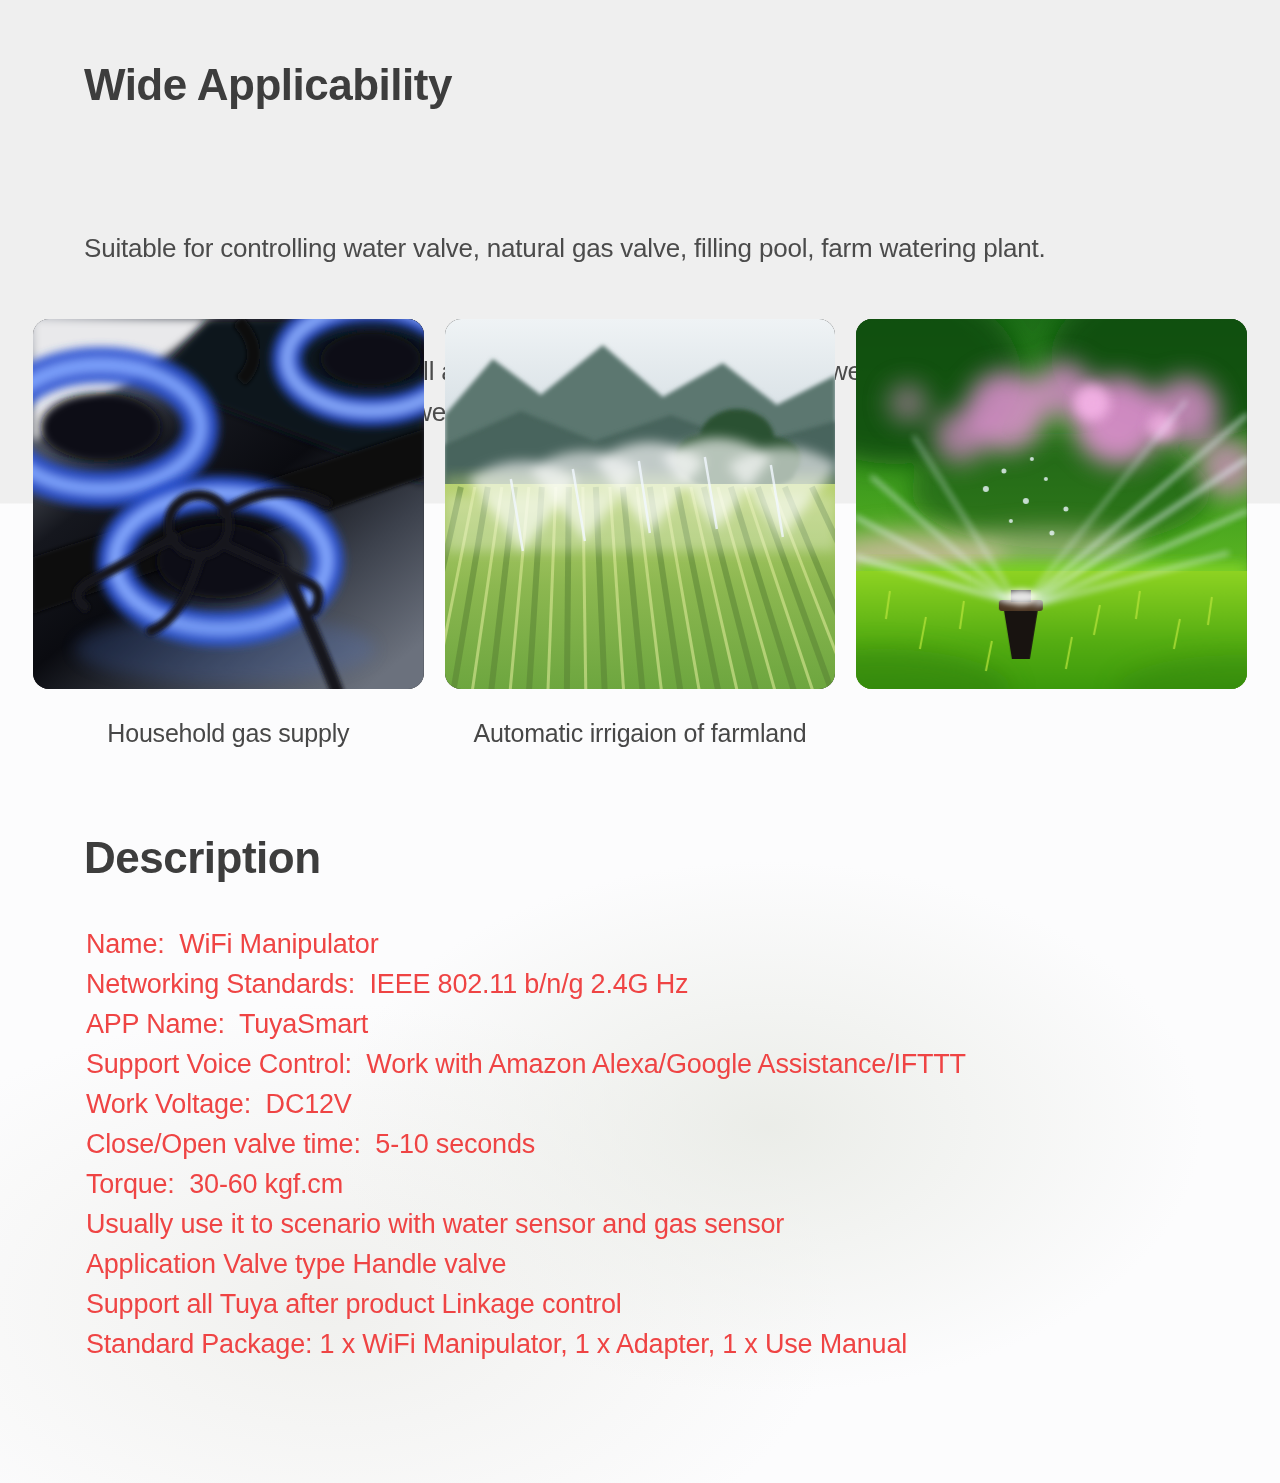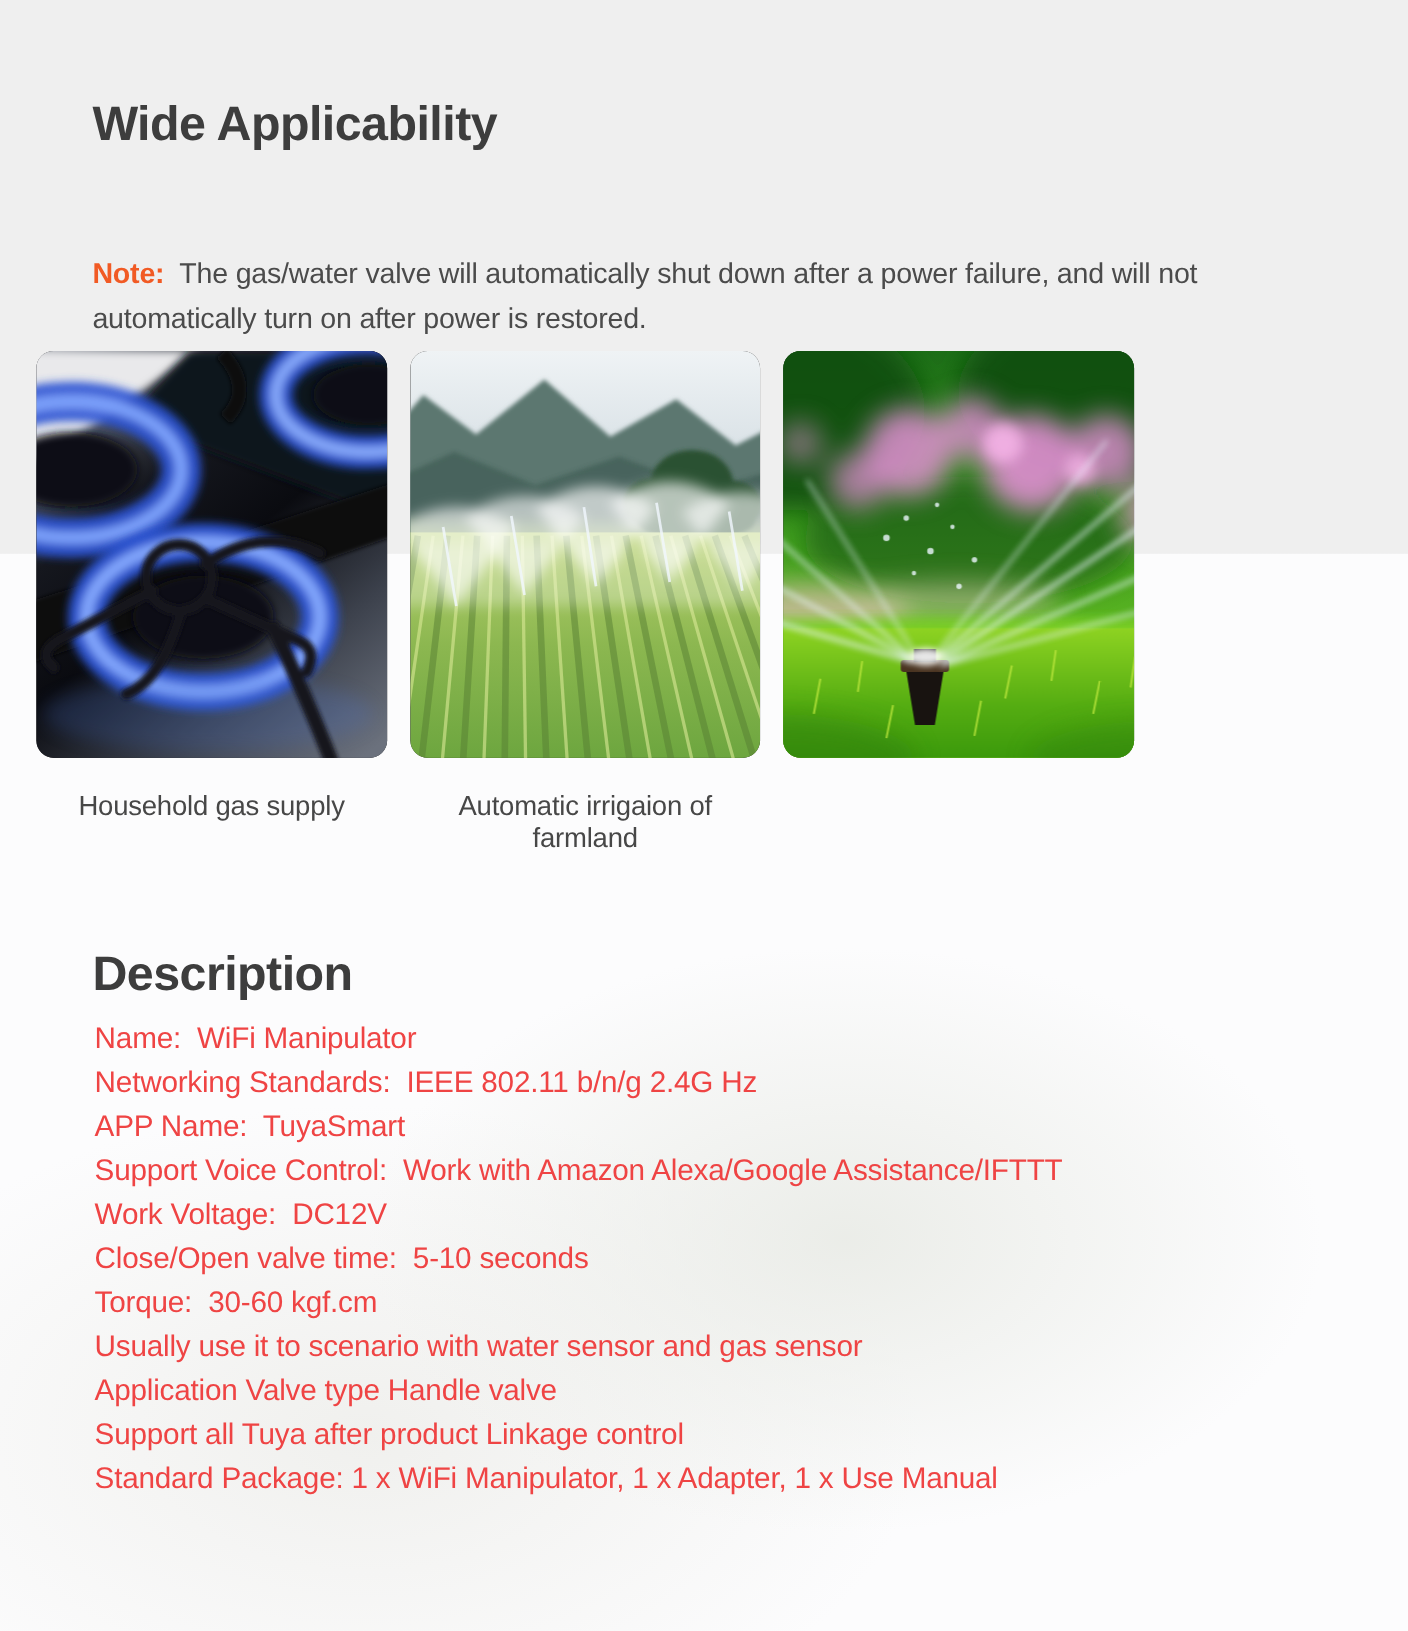--- a/index.html
+++ b/index.html
@@ -10,47 +10,48 @@
     font-family:"Liberation Sans","DejaVu Sans",sans-serif;
     background:
       linear-gradient(to bottom, #efefef 0px, #efefef 503px, rgba(239,239,239,0) 504px),
       radial-gradient(620px 380px at 60% 76%, rgba(233,235,230,0.9), rgba(233,235,230,0) 70%),
       radial-gradient(720px 430px at 26% 88%, rgba(238,238,235,0.85), rgba(238,238,235,0) 70%),
       #fcfcfd;
     overflow:hidden;
   }
   .abs { position:absolute; }
   .h1 {
-    font-size:44px; font-weight:bold; color:#3d3d3d; letter-spacing:-0.5px;margin-top:28px;
+    font-size:44px; font-weight:bold; color:#3d3d3d; letter-spacing:-0.5px;
   }
   #wide-title { top:60px; left:84px; }
   #intro-wrap { top:146px; left:84px; width:1150px; font-size:26px; line-height:41px;
     color:#4b4b4b; letter-spacing:-0.2px; white-space:pre-wrap; }
   .note-label { color:#f15a24; font-weight:bold; }
-  #photo-row { top:319px; left:33px; width:998px; display:flex; gap:21px; }
+  #photo-row { top:319px; left:33px; width:1214px; display:flex; gap:21px; }
   figure { flex:1; }
   .imgbox {
     height:370px; border-radius:16px; overflow:hidden; background:#222;
   }
   .imgbox svg { width:100%; height:100%; display:block; }
   figcaption {
     margin-top:30px; text-align:center; font-size:25px; color:#474747; letter-spacing:-0.2px;
   }
   #desc-title { top:833px; left:84px; }
   #spec-list { top:924px; left:86px; width:1120px; font-size:27px; line-height:40px;
     color:#ef4444; letter-spacing:-0.2px; }
   .spec-line { white-space:pre-wrap; }
 </style>
 </head>
 <body>
 
 <section>
   <h1 id="wide-title" class="abs h1">Wide Applicability</h1>
 
   <div id="intro-wrap" class="abs">
+    <div>Suitable for controlling water valve, natural gas valve, filling pool, farm watering plant.</div>
     <div><span class="note-label">Note:</span><span>  The gas/water valve will automatically shut down after a power failure, and will not automatically turn on after power is restored.</span></div>
   </div>
 
   <div id="photo-row" class="abs">
 
     <figure>
       <div class="imgbox">
         <svg viewBox="0 0 391 370" preserveAspectRatio="xMidYMid slice">
           <defs>
             <linearGradient id="gs-bg" x1="0" y1="0" x2="0.85" y2="1">

